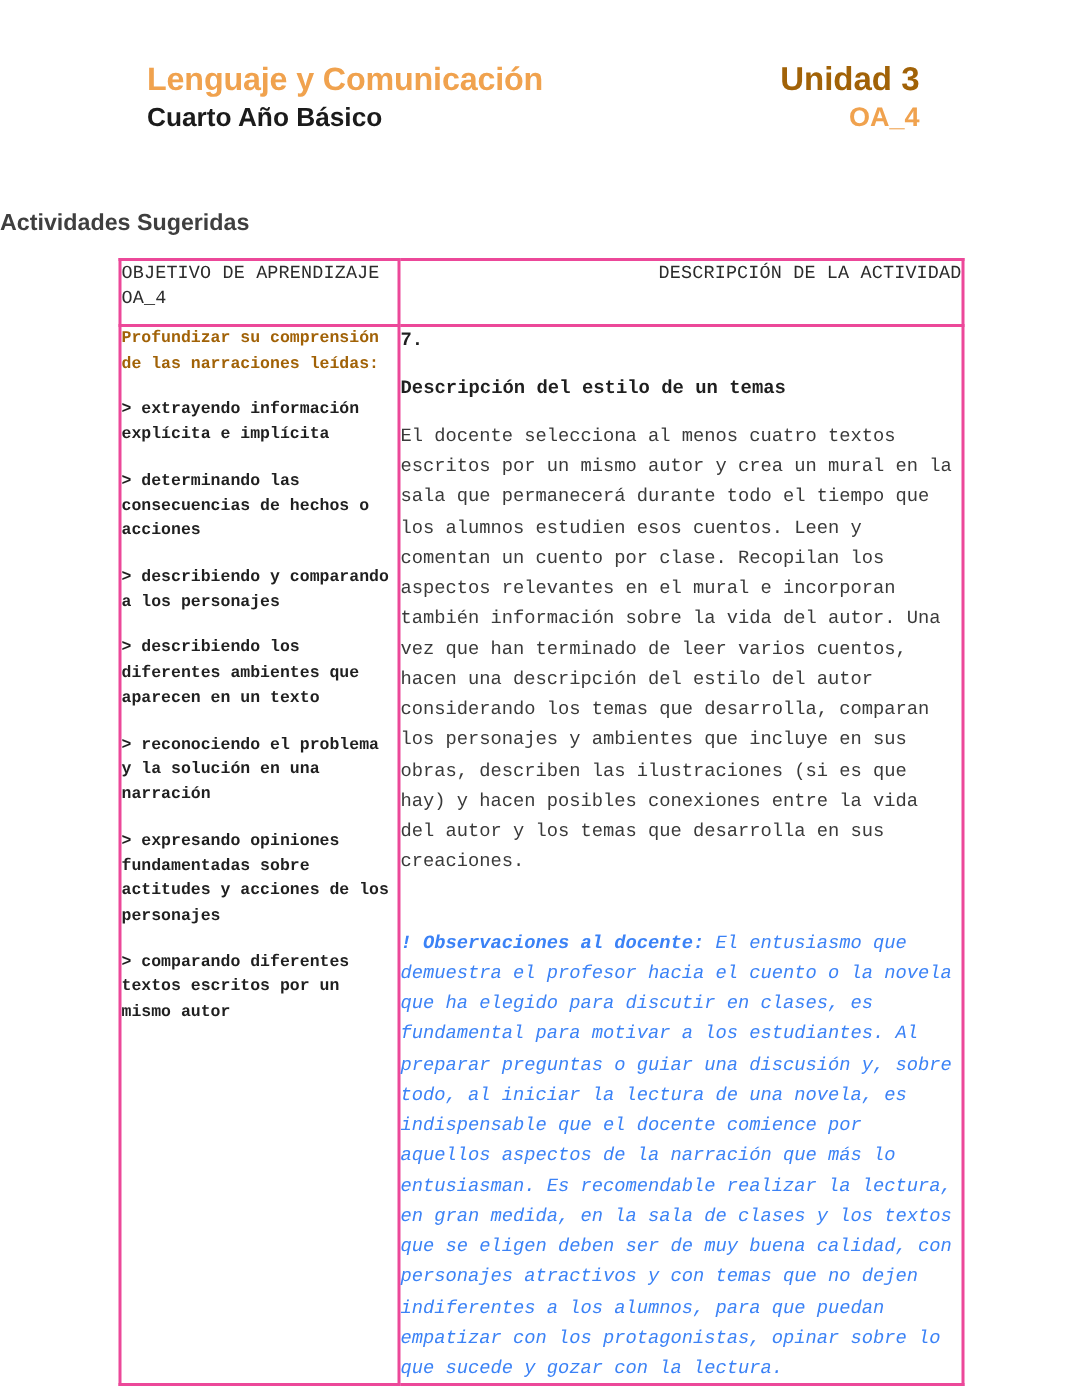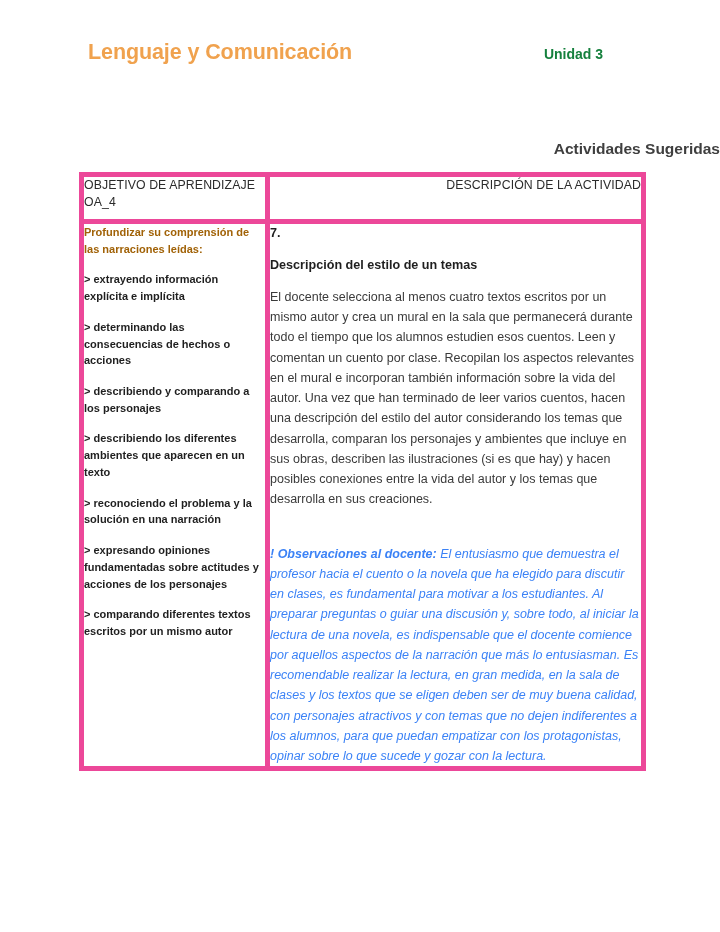--- a/index.html
+++ b/index.html
@@ -18,43 +18,43 @@
   .page {
     width: 720px;
     height: 932px;
     box-sizing: border-box;
     position: relative;
   }
 
   
   .doc-header {
     position: absolute;
-    left: 88px;
+    left: 98px;
     top: 40px;
     width: 515px;
   }
   .hdr-row {
     display: flex;
     justify-content: space-between;
     align-items: baseline;
     width: 100%;
   }
   .hdr-row-1 { margin-bottom: 2px; }
 
   .subject-title {
     font-size: 21.5px;
     font-weight: bold;
     color: #F0A24E;
     letter-spacing: -0.1px;
     white-space: nowrap;
   }
   .unit-label {
-    font-size: 14px;
-    font-weight: bold;
-    color: #15803d;
+    font-size: 22px;
+    font-weight: bold;
+    color: #a16207;
     white-space: nowrap;
   }
   .grade-title {
     font-size: 17.5px;
     font-weight: bold;
     color: #1b1b1b;
     white-space: nowrap;
   }
   .oa-label {
     font-size: 18px;
@@ -62,40 +62,41 @@
     color: #F0A24E;
     white-space: nowrap;
   }
 
   
   .section-title {
     position: absolute;
     top: 140px;
     left: 0;
     width: 720px;
-    text-align: right;
+    text-align: left;
     font-size: 15.5px;
     font-weight: bold;
     color: #3f3f3f;
   }
 
   
   .activity-table {
     position: absolute;
     left: 79px;
     top: 172px;
     width: 562px;
     border-collapse: collapse;
     table-layout: fixed;
   }
   .activity-table td,
   .activity-table th {
-    border: 5px solid #ec4899;
+    border: 2px solid #ec4899;
     vertical-align: top;
     padding: 0;
+    font-family: Liberation Mono, monospace;
   }
 
   .col-obj { width: 186px; }
   .col-desc { width: 376px; }
 
   .th-obj {
     padding: 8px 8px 8px 9px;
     height: 42px;
     text-align: left;
     font-size: 12.3px;
@@ -179,20 +180,24 @@
 </style>
 </head>
 <body>
 
 <div class="page">
 
   <div class="doc-header">
     <div class="hdr-row hdr-row-1">
       <span class="subject-title">Lenguaje y Comunicación</span>
       <span class="unit-label">Unidad 3</span>
+    </div>
+    <div class="hdr-row hdr-row-2">
+      <span class="grade-title">Cuarto Año Básico</span>
+      <span class="oa-label">OA_4</span>
     </div>
   </div>
 
   <div class="section-title">Actividades Sugeridas</div>
 
   <table class="activity-table">
     <colgroup>
       <col class="col-obj">
       <col class="col-desc">
     </colgroup>

